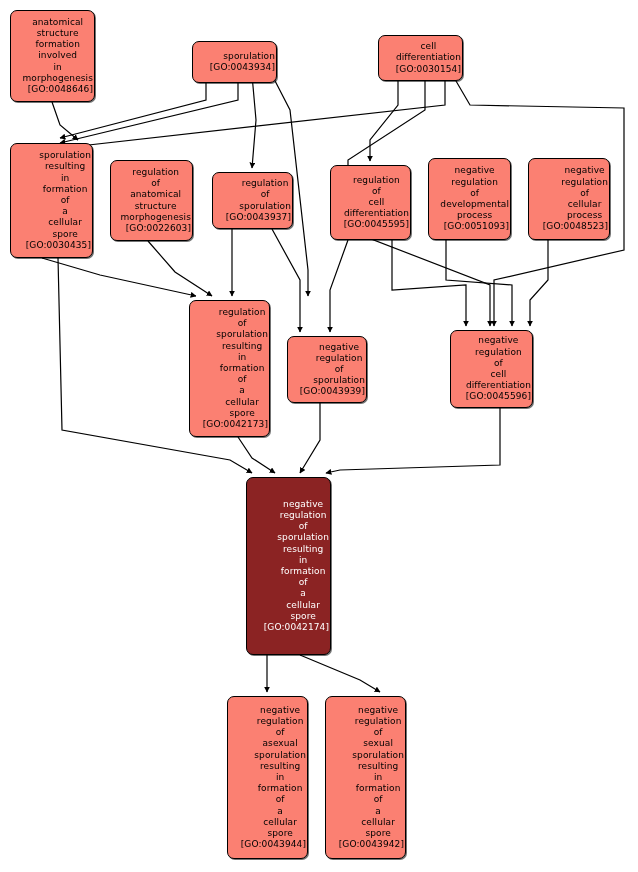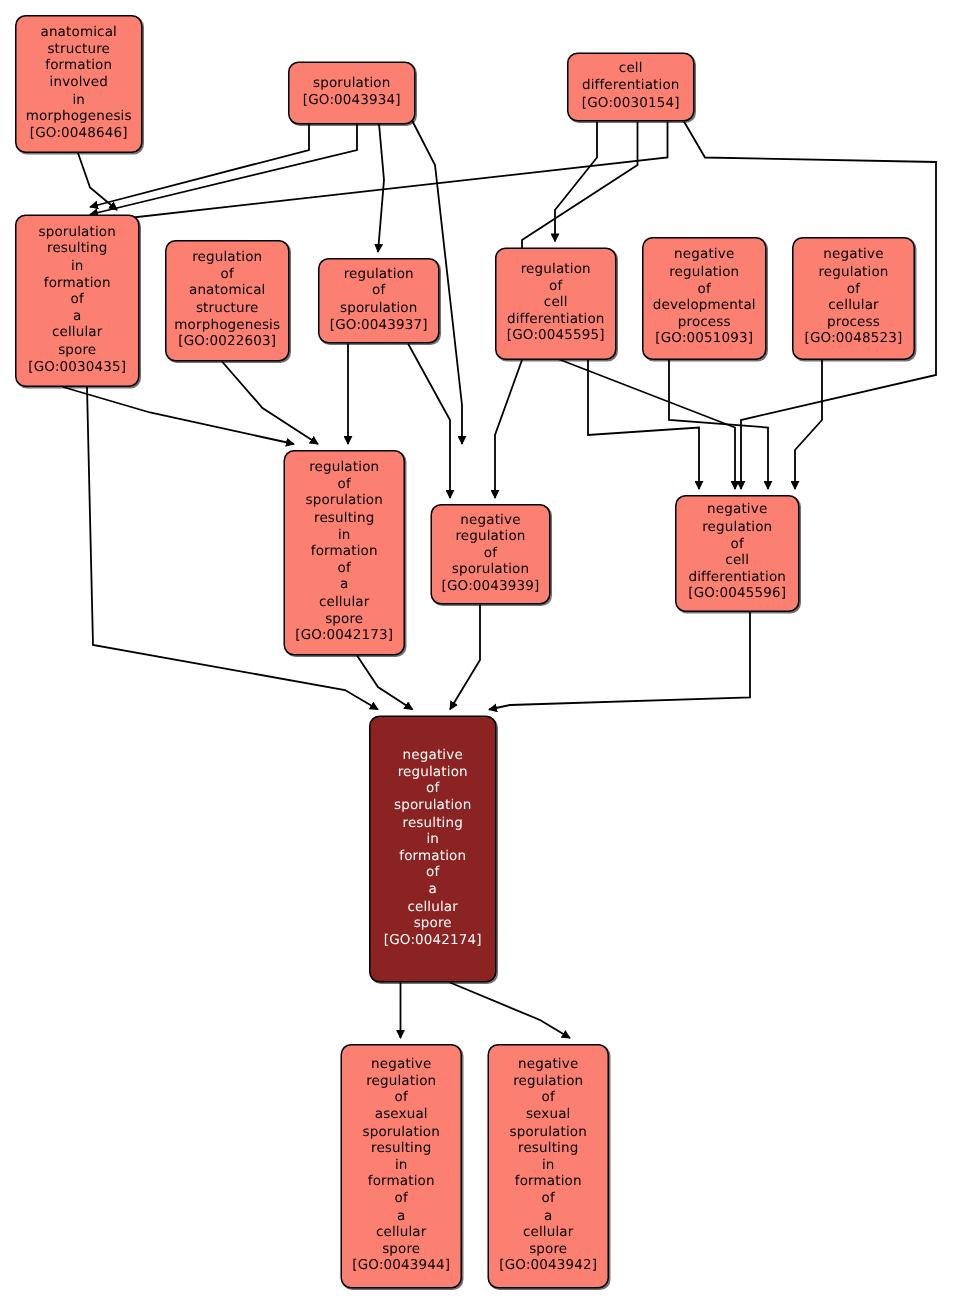--- a/index.html
+++ b/index.html
@@ -26,21 +26,21 @@
   }
   .node {
     position: absolute;
     box-sizing: border-box;
     border: 1px solid #000000;
     border-radius: 7px;
     background: #fb8072;
     color: #000000;
     display: flex;
     flex-direction: column;
-    align-items: center;
+    align-items: flex-end;
     justify-content: center;
     text-align: center;
     font-size: 9px;
     line-height: 11.2px;
     padding: 20px 1px;
     z-index: 2;
     box-shadow: 1px 1px 0 rgba(0,0,0,0.55);
   }
   .node.highlight {
     background: #8b2323;

